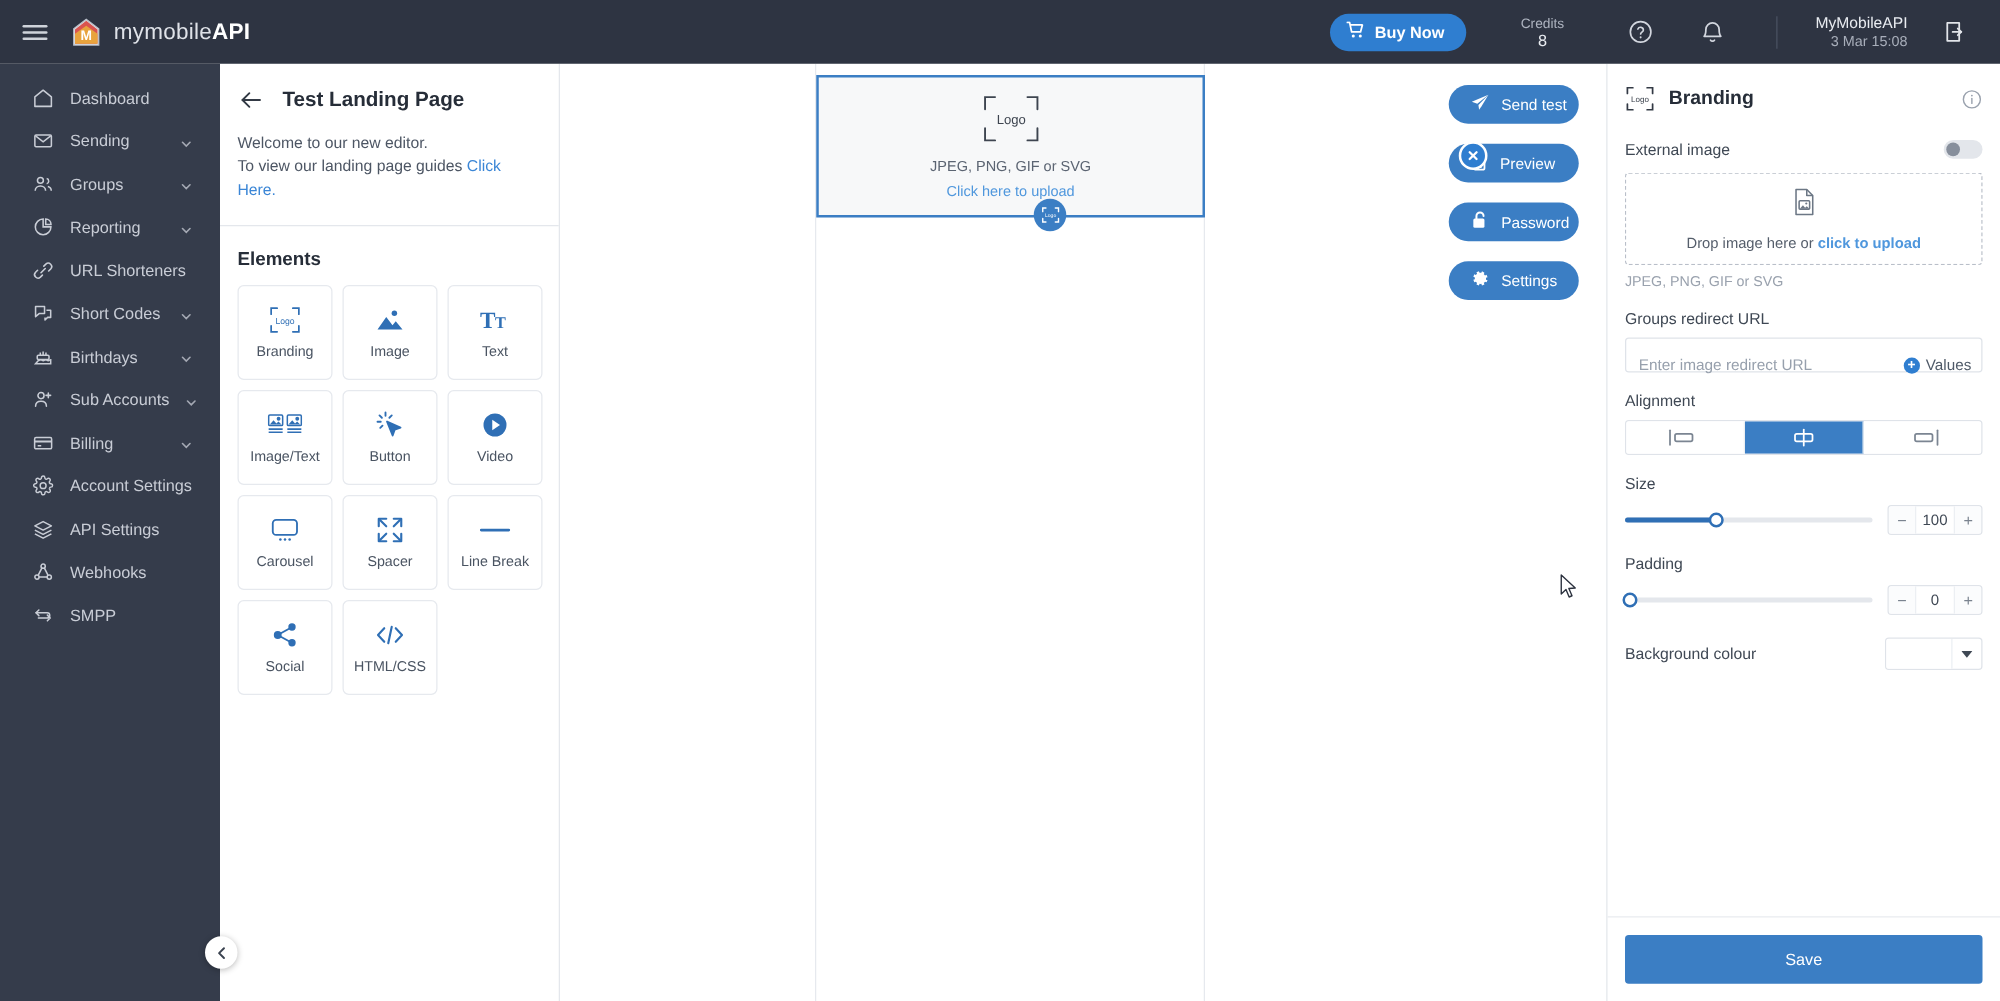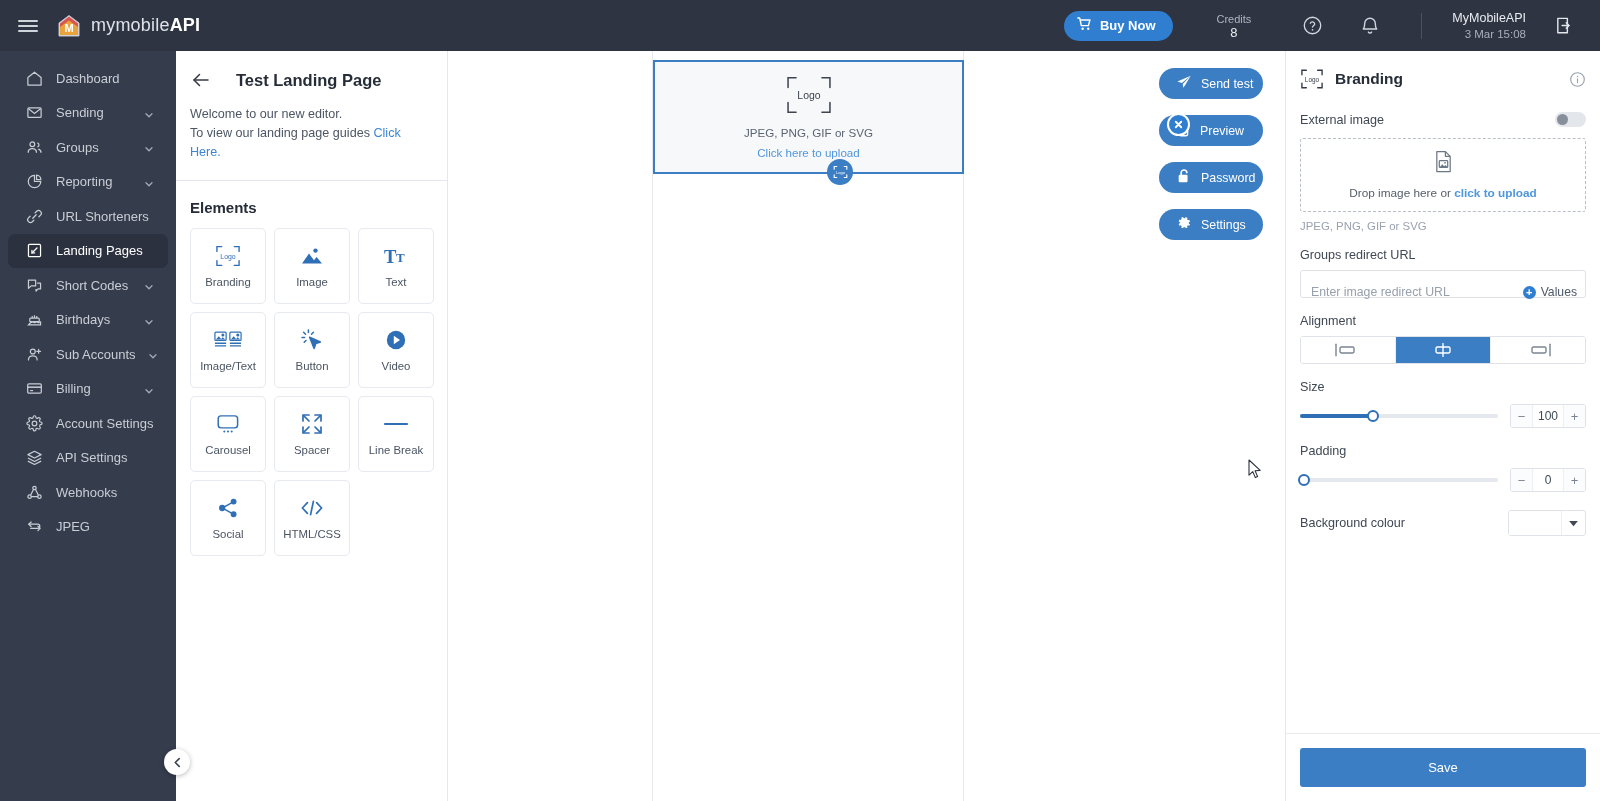--- a/index.html
+++ b/index.html
@@ -52,21 +52,21 @@
     padding: 0 14px 0 16px; margin: 0 8px; border-radius: 7px;
     color: #c9cdd6; font-size: 13px; cursor: pointer; position: relative;
   }
   .nav-item.active { background: #2b313e; color: #ffffff; }
   .nav-ico { width: 20px; height: 20px; flex: 0 0 20px; display: flex; align-items: center; justify-content: center; }
   .nav-lbl { flex: 1; white-space: nowrap; }
   .nav-caret { width: 10px; height: 10px; flex: 0 0 10px; opacity: .75; }
 
   
   .elements { width: 272px; flex: 0 0 272px; background: #fff; border-right: 1px solid #e4e7ec; position: relative; z-index: 10; }
-  .el-head { padding: 18px 18px 0 14px; display: flex; align-items: center; gap: 24px; }
+  .el-head { padding: 18px 18px 0 14px; display: flex; align-items: center; gap: 14px; }
   .back-arrow { width: 22px; height: 22px; cursor: pointer; color: #333a45; }
   .el-title { font-size: 16.5px; font-weight: 700; color: #262d38; }
   .el-desc { padding: 14px 18px 18px 14px; font-size: 12.6px; line-height: 19px; color: #4d5664; }
   .el-desc a { color: #3b86d6; text-decoration: none; cursor: pointer; }
   .el-sep { height: 1px; background: #e4e7ec; }
   .el-sub { padding: 18px 14px 12px; font-size: 15px; font-weight: 700; color: #262d38; }
   .el-grid { display: grid; grid-template-columns: repeat(3, 76px); gap: 8px; padding: 0 14px; }
   .el-card {
     height: 76px; border: 1px solid #e6e9ee; border-radius: 5px; background: #fff;
     display: flex; flex-direction: column; align-items: center; justify-content: center;
@@ -315,30 +315,20 @@
         <span class="nav-ico">
             <svg width="17" height="17" viewBox="0 0 18 18" fill="none" stroke="currentColor" stroke-width="1.35" stroke-linecap="round">
               <path d="M7.2 10.8 10.8 7.2"></path>
               <path d="M9.6 5.2 11.3 3.5a2.9 2.9 0 0 1 4.1 4.1l-1.7 1.7"></path>
               <path d="M8.4 12.8 6.7 14.5a2.9 2.9 0 0 1-4.1-4.1l1.7-1.7"></path>
             </svg>
           </span>
         <span class="nav-lbl">URL Shorteners</span>
       </div>
 
-      <div class="nav-item active">
-        <span class="nav-ico">
-            <svg width="17" height="17" viewBox="0 0 18 18" fill="none" stroke="currentColor" stroke-width="1.3" stroke-linecap="round">
-              <rect x="2.6" y="2.6" width="12.8" height="12.8" rx="1.2"></rect>
-              <path d="M11.6 6.3 6.3 11.6"></path>
-              <path d="M6.3 8.8v2.8h2.8"></path>
-            </svg>
-          </span>
-        <span class="nav-lbl">Landing Pages</span>
-      </div>
 
       <div class="nav-item">
         <span class="nav-ico">
             <svg width="17" height="17" viewBox="0 0 18 18" fill="none" stroke="currentColor" stroke-width="1.3" stroke-linejoin="round">
               <path d="M2.6 3.4h7.6v6H5.6L2.6 12z"></path>
               <path d="M11.8 6.6h3.6v6h-2.6l-2.2 2.2v-2.2"></path>
             </svg>
           </span>
         <span class="nav-lbl">Short Codes</span>
         <span class="nav-caret"><svg width="10" height="10" viewBox="0 0 10 10" fill="none" stroke="currentColor" stroke-width="1.3" stroke-linecap="round">
@@ -422,21 +412,21 @@
       </div>
 
       <div class="nav-item">
         <span class="nav-ico">
             <svg width="17" height="17" viewBox="0 0 18 18" fill="none" stroke="currentColor" stroke-width="1.3" stroke-linecap="round" stroke-linejoin="round">
               <path d="M3 6.6h9.4a2.2 2.2 0 0 1 0 4.4H5"></path>
               <path d="M5.4 4.2 3 6.6l2.4 2.4"></path>
               <path d="M12.6 13.4 15 11l-2.4-2.4"></path>
             </svg>
           </span>
-        <span class="nav-lbl">JPEG</span>
+        <span class="nav-lbl">SMPP</span>
       </div>
     </div>
 
     <div class="elements">
       <div class="el-head">
         <span class="back-arrow">
           <svg width="22" height="22" viewBox="0 0 22 22" fill="none" stroke="currentColor" stroke-width="1.5" stroke-linecap="round" stroke-linejoin="round">
               <path d="M18 11H4"></path>
               <path d="m9.5 5.5-5.5 5.5 5.5 5.5"></path>
             </svg>

